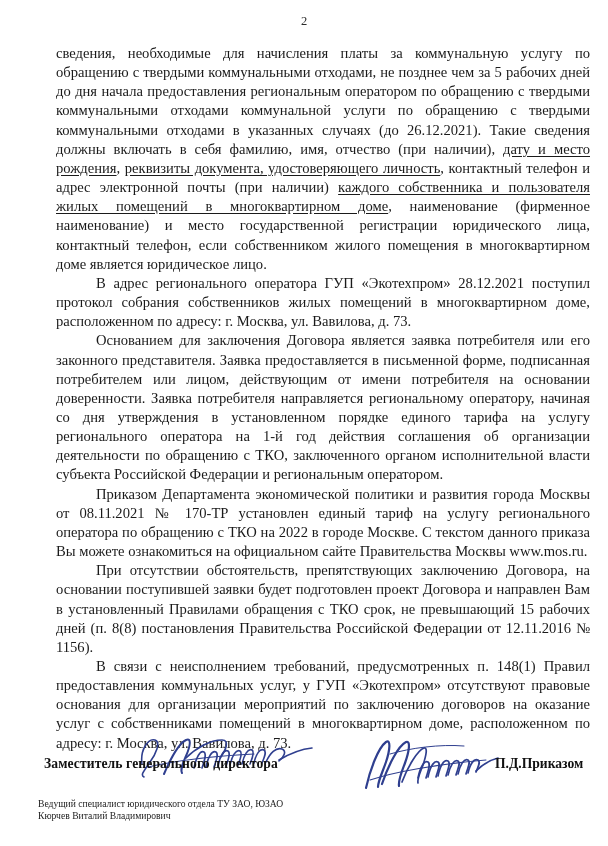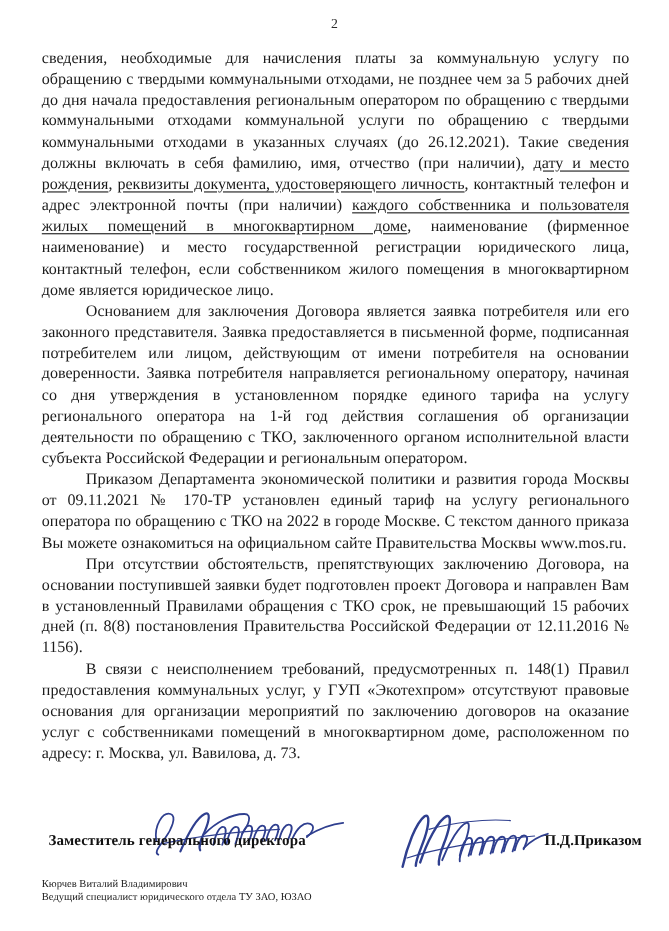--- a/index.html
+++ b/index.html
@@ -23,21 +23,21 @@
     left: 0;
     width: 608px;
     text-align: center;
     font-size: 12.5px;
     color: #2a2a2a;
   }
 
   .body-text {
     position: absolute;
     top: 44px;
-    left: 38px;
+    left: 56px;
     width: 534px;
   }
 
   .para {
     margin: 0 0 0 0;
     font-size: 14.6px;
     line-height: 19.15px;
     text-align: justify;
     text-justify: inter-word;
     text-indent: 40px;
@@ -110,22 +110,23 @@
 </style>
 </head>
 <body>
 
 <div id="page">
 
   <div class="page-number">2</div>
 
   <div class="body-text">
     <p class="para no-indent"><span>сведения, необходимые для начисления платы за коммунальную услугу по обращению с твердыми коммунальными отходами, не позднее чем за 5 рабочих дней до дня начала предоставления региональным оператором по обращению с твердыми коммунальными отходами коммунальной услуги по обращению с твердыми коммунальными отходами в указанных случаях (до 26.12.2021). Такие сведения должны включать в себя фамилию, имя, отчество (при наличии), </span><span class="u">дату и место рождения</span><span>, </span><span class="u">реквизиты документа, удостоверяющего личность</span><span>, контактный телефон и адрес электронной почты (при наличии) </span><span class="u">каждого собственника и пользователя жилых помещений в многоквартирном доме</span><span>, наименование (фирменное наименование) и место государственной регистрации юридического лица, контактный телефон, если собственником жилого помещения в многоквартирном доме является юридическое лицо.</span></p>
+    <p class="para"><span>В адрес регионального оператора ГУП «Экотехпром» 28.12.2021 поступил протокол собрания собственников жилых помещений в многоквартирном доме, расположенном по адресу: г. Москва, ул. Вавилова, д. 73.</span></p>
     <p class="para"><span>Основанием для заключения Договора является заявка потребителя или его законного представителя. Заявка предоставляется в письменной форме, подписанная потребителем или лицом, действующим от имени потребителя на основании доверенности. Заявка потребителя направляется региональному оператору, начиная со дня утверждения в установленном порядке единого тарифа на услугу регионального оператора на 1-й год действия соглашения об организации деятельности по обращению с ТКО, заключенного органом исполнительной власти субъекта Российской Федерации и региональным оператором.</span></p>
-    <p class="para"><span>Приказом Департамента экономической политики и развития города Москвы от 09.11.2021 № 170-ТР установлен единый тариф на услугу регионального оператора по обращению с ТКО на 2022 в городе Москве. С текстом данного приказа Вы можете ознакомиться на официальном сайте Правительства Москвы www.mos.ru.</span></p>
+    <p class="para"><span>Приказом Департамента экономической политики и развития города Москвы от 08.11.2021 № 170-ТР установлен единый тариф на услугу регионального оператора по обращению с ТКО на 2022 в городе Москве. С текстом данного приказа Вы можете ознакомиться на официальном сайте Правительства Москвы www.mos.ru.</span></p>
     <p class="para"><span>При отсутствии обстоятельств, препятствующих заключению Договора, на основании поступившей заявки будет подготовлен проект Договора и направлен Вам в установленный Правилами обращения с ТКО срок, не превышающий 15 рабочих дней (п. 8(8) постановления Правительства Российской Федерации от 12.11.2016 № 1156).</span></p>
     <p class="para"><span>В связи с неисполнением требований, предусмотренных п. 148(1) Правил предоставления коммунальных услуг, у ГУП «Экотехпром» отсутствуют правовые основания для организации мероприятий по заключению договоров на оказание услуг с собственниками помещений в многоквартирном доме, расположенном по адресу: г. Москва, ул. Вавилова, д. 73.</span></p>
   </div>
 
   <div class="sig-block">
     <div class="sig-row">
 
       <svg class="scribble-left" viewBox="0 0 200 46">
         <g fill="none" stroke="#2f3f8f" stroke-width="1.6" stroke-linecap="round">
           <path d="M8 30 C6 16, 14 4, 21 6 C27 8, 22 20, 16 28 C10 37, 6 41, 10 43"></path>
@@ -159,17 +160,17 @@
           <path d="M30 16 C50 10, 80 6, 104 8" stroke-width="1"></path>
         </g>
       </svg>
 
       <div class="sig-title">Заместитель генерального директора</div>
       <div class="sig-name">П.Д.Приказом</div>
     </div>
   </div>
 
   <div class="contact">
+    <div>Ведущий специалист юридического отдела ТУ ЗАО, ЮЗАО</div>
     <div>Кюрчев Виталий Владимирович</div>
-    <div>Ведущий специалист юридического отдела ТУ ЗАО, ЮЗАО</div>
   </div>
 
 </div>
 
 </body></html>

